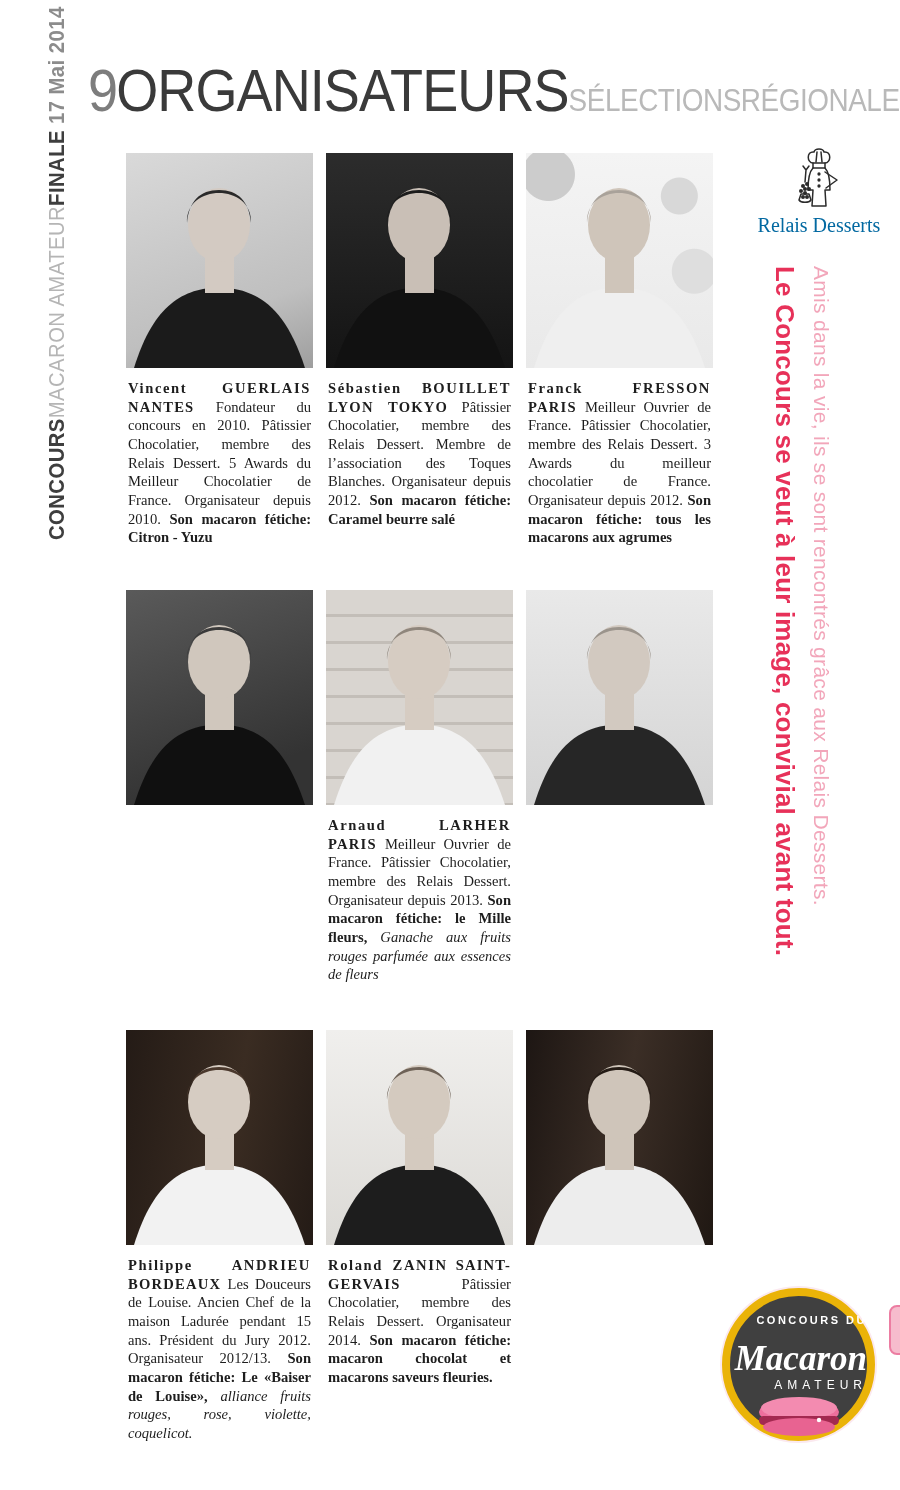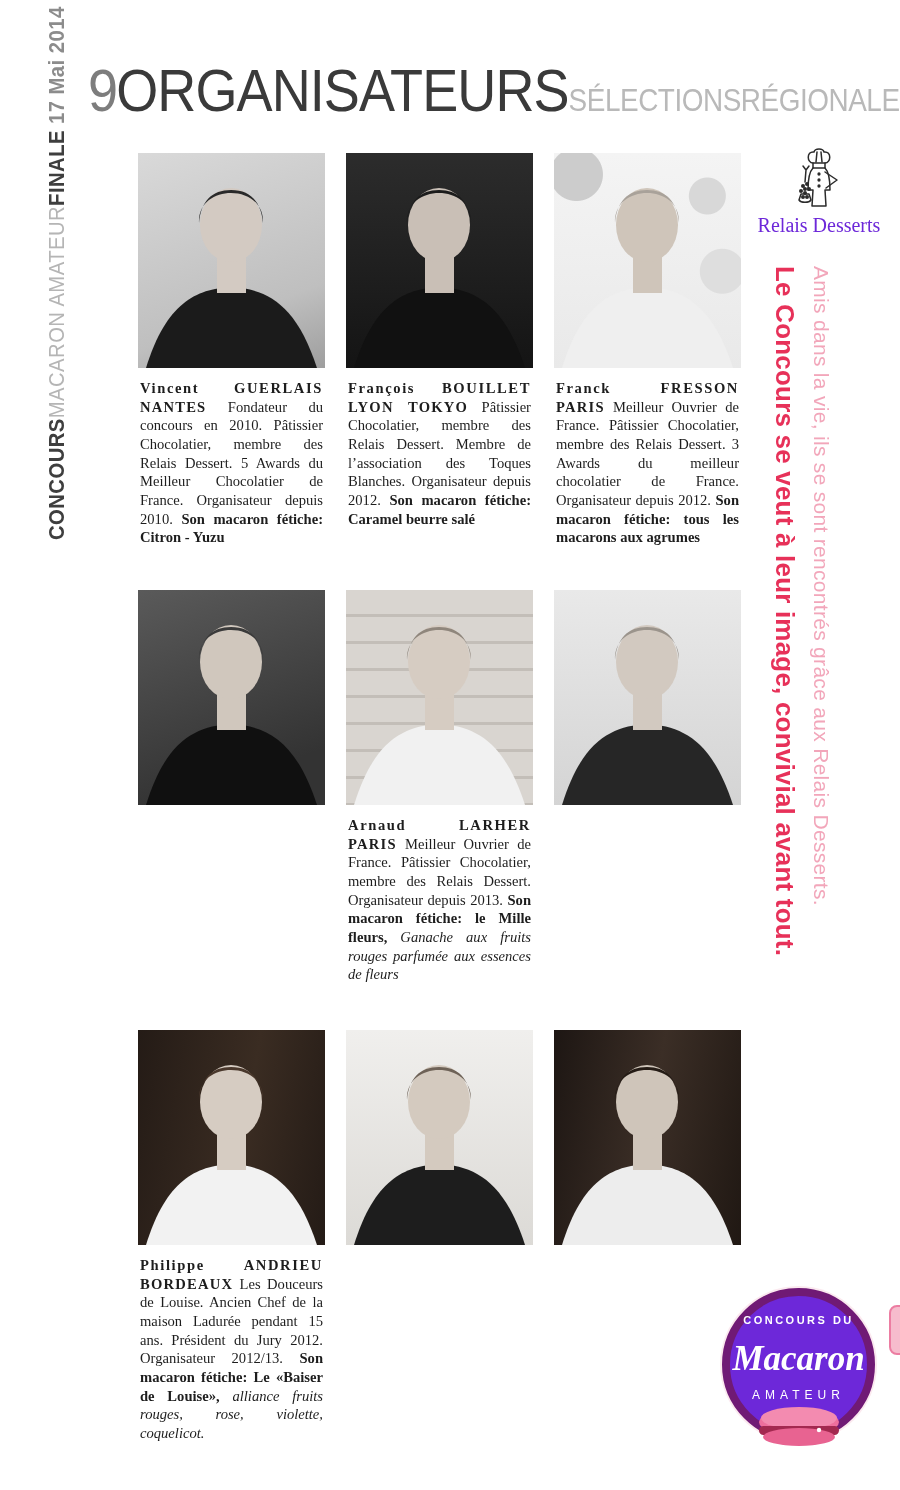--- a/index.html
+++ b/index.html
@@ -23,33 +23,33 @@
     position:absolute;top:56px;left:88px;display:flex;align-items:baseline;
     transform:scaleX(.9);transform-origin:0 0;white-space:nowrap;
   }
   .mh-number{font-size:60px;color:#7d7d7d;font-weight:normal;letter-spacing:-2px;}
   .mh-title{font-size:60px;color:#3a3a3a;font-weight:normal;letter-spacing:-1px;}
   .mh-sub{font-size:31px;color:#b9b9b9;font-weight:normal;letter-spacing:-.5px;}
 
   
   .relais{position:absolute;top:148px;left:756px;width:126px;text-align:center;}
   .relais svg{display:block;margin:0 auto 4px auto;}
-  .relais-label{font-family:"Liberation Serif",serif;font-size:20px;color:#6d28d9;}
+  .relais-label{font-family:"Liberation Serif",serif;font-size:20px;color:#0369a1;}
 
   
   .quote{
     position:absolute;top:266px;left:838px;
     transform:rotate(90deg);transform-origin:0 0;white-space:nowrap;
   }
   .quote-light{font-size:21px;color:#f2a6ba;line-height:34px;letter-spacing:.3px;}
   .quote-bold{font-size:26px;color:#e73159;font-weight:bold;line-height:38px;letter-spacing:.2px;}
 
   
-  .row{position:absolute;left:138px;width:571px;display:grid;
-       grid-template-columns:repeat(3,187px);column-gap:21px;}
+  .row{position:absolute;left:126px;width:571px;display:grid;
+       grid-template-columns:repeat(3,187px);column-gap:13px;}
   .row1{top:153px;} .row2{top:590px;} .row3{top:1030px;}
 
   .photo{height:215px;position:relative;overflow:hidden;background:var(--bg);}
   .photo svg{position:absolute;left:0;top:0;}
 
   .p1{--bg:linear-gradient(160deg,#d9d9d9 0%,#bfbfbf 70%,#9e9e9e 100%);--shirt:#1b1b1b;--face:#d3cac2;--hair:#2a2a2a;}
   .p2{--bg:linear-gradient(180deg,#2c2c2c 0%,#141414 100%);--shirt:#111111;--face:#c9bfb6;--hair:#1c1c1c;}
   .p3{--bg:radial-gradient(circle at 82% 20%,#d8d8d8 0 18px,transparent 19px),radial-gradient(circle at 90% 55%,#dedede 0 22px,transparent 23px),radial-gradient(circle at 12% 10%,#cccccc 0 26px,transparent 27px),linear-gradient(180deg,#f4f4f4,#e9e9e9);--shirt:#efefef;--face:#cfc5ba;--hair:#a9a29a;}
   .p4{--bg:linear-gradient(160deg,#5a5a5a 0%,#333333 80%);--shirt:#101010;--face:#d0c7bd;--hair:#3a3a3a;}
   .p5{--bg:repeating-linear-gradient(180deg,#d9d5d0 0 24px,#c3beb8 24px 27px);--shirt:#f1f1f1;--face:#d6ccc2;--hair:#8f867c;}
@@ -64,28 +64,28 @@
     font-size:14.6px;line-height:1.28;color:#1d1d1d;text-align:justify;
   }
   .name{font-weight:bold;letter-spacing:1.6px;}
   .city{font-weight:bold;letter-spacing:1.2px;}
   .fetiche{font-weight:bold;}
   .tail{font-style:italic;}
 
   
   .badge{
     position:absolute;left:722px;top:1288px;width:153px;height:153px;
-    border-radius:50%;background:#6d28d9;border:8px solid #701a75;
-    box-sizing:border-box;text-align:center;color:#ffffff;
+    border-radius:50%;background:#404040;border:8px solid #eab308;
+    box-sizing:border-box;text-align:right;color:#ffffff;
     box-shadow:0 0 0 2px #fbe9ef;
   }
   .badge-l1{margin-top:18px;font-size:11px;letter-spacing:2.5px;font-weight:bold;}
   .badge-l2{font-family:"Liberation Serif",serif;font-style:italic;font-weight:bold;
             font-size:35px;line-height:34px;margin-top:16px;}
-  .badge-l3{font-size:12px;letter-spacing:5px;margin-top:12px;}
+  .badge-l3{font-size:12px;letter-spacing:5px;margin-top:2px;}
   .badge svg{display:block;margin:4px auto 0 auto;}
 
   
   .edge-sliver{
     position:absolute;right:-7px;top:1305px;width:14px;height:46px;
     background:#f6bccd;border:2px solid #ec7da2;border-radius:8px;
   }
 </style>
 </head>
 <body>
@@ -153,21 +153,21 @@
   <article>
     <div class="photo p2">
       <svg width="187" height="215" viewBox="0 0 187 215">
         <path d="M8,215 C28,150 58,136 93,134 C128,136 158,150 179,215 Z" fill="var(--shirt)"></path>
         <rect x="79" y="100" width="29" height="40" fill="var(--face)"></rect>
         <ellipse cx="93" cy="72" rx="31" ry="37" fill="var(--face)"></ellipse>
         <path d="M61,70 C59,30 127,30 125,70 C123,48 112,37 93,37 C74,37 63,48 61,70 Z" fill="var(--hair)"></path>
       </svg>
     </div>
     <p class="bio">
-      <strong class="name">François BOUILLET</strong>
+      <strong class="name">Sébastien BOUILLET</strong>
       <strong class="city">LYON TOKYO</strong>
       <span>Pâtissier Chocolatier, membre des Relais Dessert. Membre de l’association des Toques Blanches. Organisateur depuis 2012.</span>
       <strong class="fetiche">Son macaron fétiche: Caramel beurre salé</strong>
       <em class="tail"></em>
     </p>
   </article>
 
   <article>
     <div class="photo p3">
       <svg width="187" height="215" viewBox="0 0 187 215">
@@ -250,20 +250,27 @@
 
   <article>
     <div class="photo p8">
       <svg width="187" height="215" viewBox="0 0 187 215">
         <path d="M8,215 C28,150 58,136 93,134 C128,136 158,150 179,215 Z" fill="var(--shirt)"></path>
         <rect x="79" y="100" width="29" height="40" fill="var(--face)"></rect>
         <ellipse cx="93" cy="72" rx="31" ry="37" fill="var(--face)"></ellipse>
         <path d="M61,70 C59,30 127,30 125,70 C123,48 112,37 93,37 C74,37 63,48 61,70 Z" fill="var(--hair)"></path>
       </svg>
     </div>
+    <p class="bio">
+      <strong class="name">Roland ZANIN</strong>
+      <strong class="city">SAINT-GERVAIS</strong>
+      <span>Pâtissier Chocolatier, membre des Relais Dessert. Organisateur 2014.</span>
+      <strong class="fetiche">Son macaron fétiche: macaron chocolat et macarons saveurs fleuries.</strong>
+      <em class="tail"></em>
+    </p>
   </article>
 
   <article>
     <div class="photo p9">
       <svg width="187" height="215" viewBox="0 0 187 215">
         <path d="M8,215 C28,150 58,136 93,134 C128,136 158,150 179,215 Z" fill="var(--shirt)"></path>
         <rect x="79" y="100" width="29" height="40" fill="var(--face)"></rect>
         <ellipse cx="93" cy="72" rx="31" ry="37" fill="var(--face)"></ellipse>
         <path d="M61,70 C59,30 127,30 125,70 C123,48 112,37 93,37 C74,37 63,48 61,70 Z" fill="var(--hair)"></path>
       </svg>

